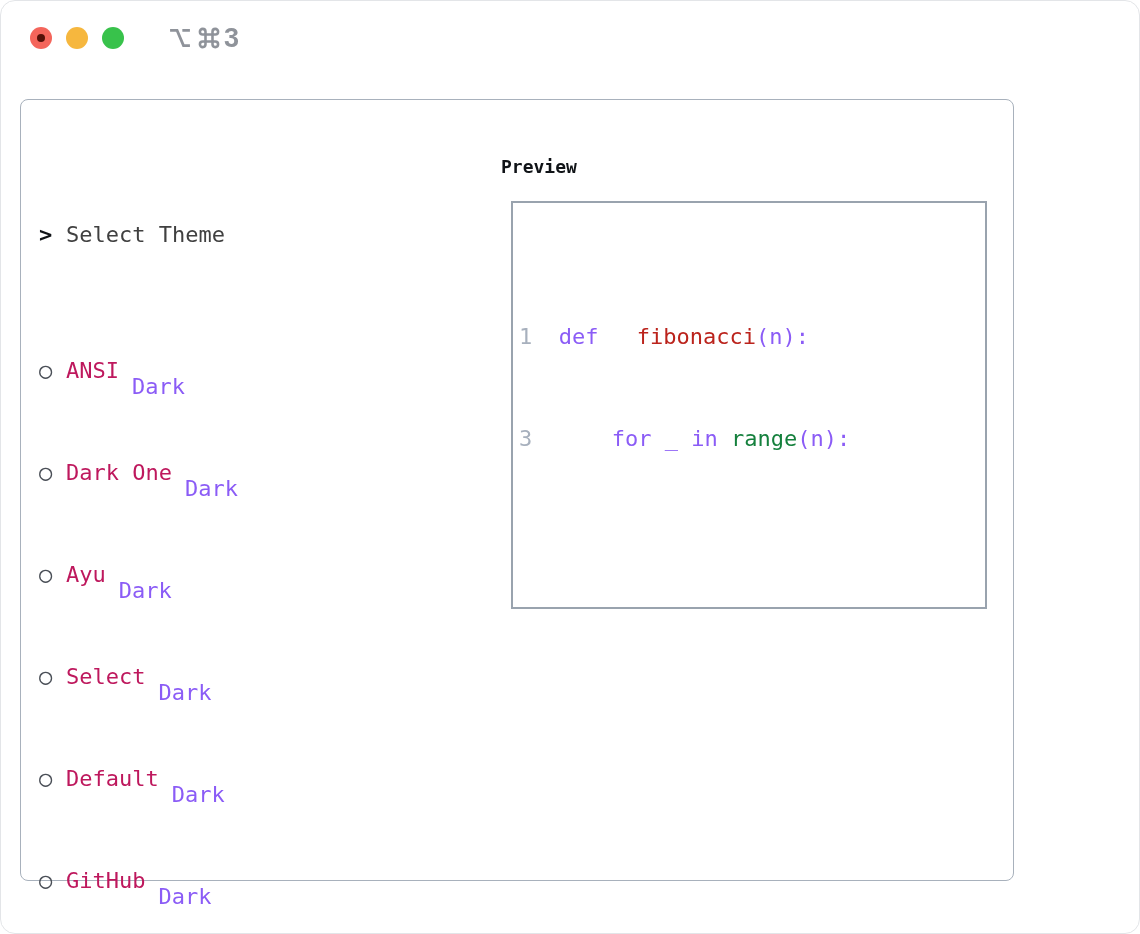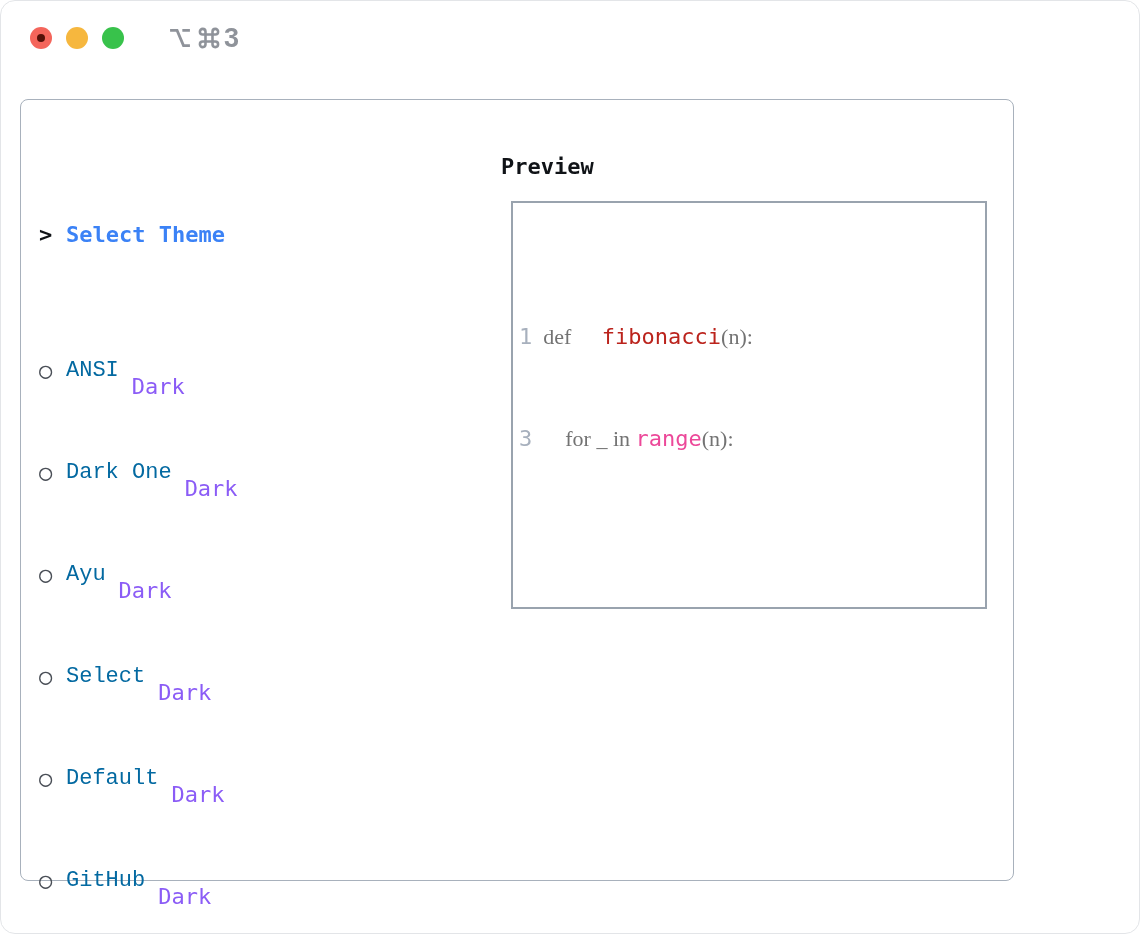--- a/index.html
+++ b/index.html
@@ -40,44 +40,44 @@
   }
 
   
   .left-col {
     position:absolute; left:38px; top:149px;
     font-size:22px; line-height:34px; color:#3a3f46; white-space:pre;
   }
   .row { height:34px; display:flex; }
   .gutter { display:inline-block; width:27px; flex:0 0 27px; }
   .prompt { color:#101317; font-weight:bold; }
-  .list-title { color:#3b82f6; font-weight:bold; }
+  .list-title { color:#404040; font-weight:normal; }
   .bullet { color:#4a4f57; }
-  .name { color:#0369a1; margin-right:13px;font-family:Liberation Mono, monospace; }
+  .name { color:#be185d; margin-right:13px; }
   .variant { color:#8b5cf6;margin-top:16px; }
 
   
   .preview-title {
     position:absolute; left:500px; top:149px; height:34px; line-height:34px;
-    font-size:22px; font-weight:bold; color:#101317;
+    font-size:18px; font-weight:bold; color:#101317;
   }
   .preview-box {
     position:absolute; left:510px; top:200px; width:476px; height:408px;
     border:2px solid #99a3ae; background:#ffffff;
   }
   .code {
     position:absolute; left:518px; top:251px;
     font-size:22px; line-height:34px; white-space:pre; color:#383d44;
   }
   .cl { height:34px; }
   .ln   { color:#a7b0bd; }
-  .c    { color:#737373;font-family:Liberation Serif, serif; }
+  .c    { color:#8b5cf6; }
   .red  { color:#bb231c;margin-left:25px; }
   .teal { color:#0d8082; }
-  .blue { color:#ec4899; }
+  .blue { color:#15803d; }
 </style>
 </head>
 <body>
 
 <div class="window">
 
   <div class="titlebar">
     <div class="traffic t-close"></div>
     <div class="traffic t-min"></div>
     <div class="traffic t-zoom"></div>

